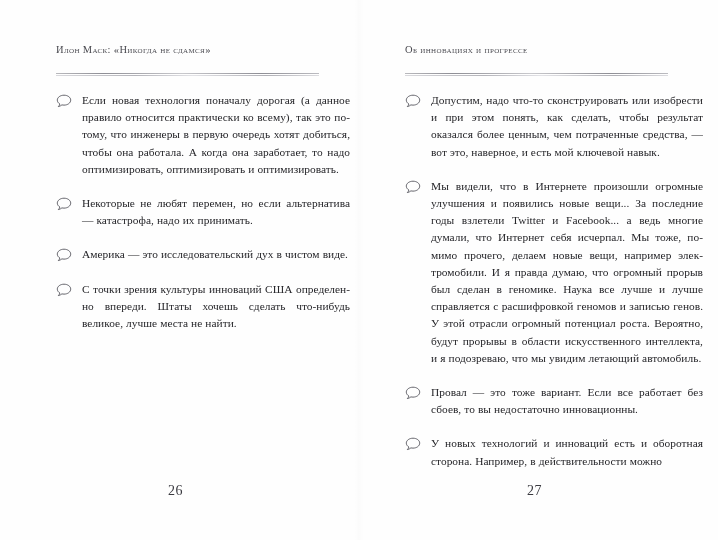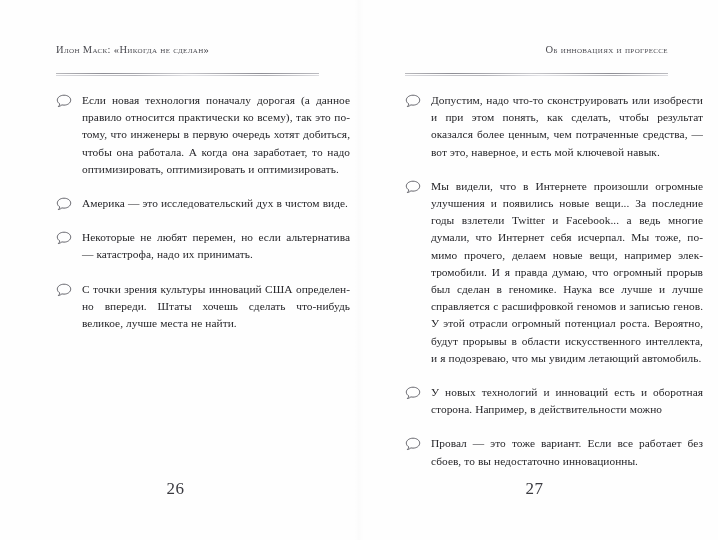--- a/index.html
+++ b/index.html
@@ -38,21 +38,21 @@
   .running-head {
     height: 26px;
     position: relative;
     font-variant: small-caps;
     font-size: 10.5px;
     letter-spacing: 0.35px;
     color: #4a4a50;
     white-space: nowrap;
   }
   .running-head.left  { text-align: left; }
-  .running-head.right { text-align: right; }
+  .running-head.right { text-align: left; }
 
   .head-rule {
     margin-top: 3px;
     height: 3px;
     position: relative;
   }
   .head-rule .r1 {
     position: absolute;
     left: 0; right: 0; top: 0;
     height: 1px;
@@ -102,21 +102,21 @@
   .page-left .quote-text  { width: 268px; }
   .page-right .quote-text { width: 272px; }
 
   
   .folio {
     position: absolute;
     bottom: 41px;
     left: 0;
     right: 0;
     text-align: center;
-    font-size: 17px;
+    font-size: 14px;
     color: #3a3a40;
     letter-spacing: 0.4px;
   }
   .page-left  .folio { padding-right: 8px; }
   .page-right .folio { padding-right: 8px; }
 
   
   .gutter {
     position: absolute;
     top: 0;
@@ -127,21 +127,21 @@
     background: linear-gradient(to right, rgba(0,0,0,0.00), rgba(0,0,0,0.012), rgba(0,0,0,0.00));
     pointer-events: none;
   }
 </style>
 </head>
 <body>
 
 <div class="book-spread">
 
   <div class="page page-left">
-    <div class="running-head left">Илон Маск: «Никогда не сделан»</div>
+    <div class="running-head left">Илон Маск: «Никогда не сдамся»</div>
     <div class="head-rule">
       <div class="r1"></div>
         <div class="r2"></div>
     </div>
 
     <div class="column">
 
       <div class="quote-item">
         <span class="bullet-icon">
           <svg width="16" height="14" viewBox="0 0 16 14">
@@ -150,30 +150,30 @@
         </span>
         <div class="quote-text">Если новая технология поначалу дорогая (а данное правило относится практически ко всему), так это по­тому, что инженеры в первую очередь хотят добиться, чтобы она работала. А когда она заработает, то надо оптимизировать, оптимизировать и оптимизировать.</div>
       </div>
 
       <div class="quote-item">
         <span class="bullet-icon">
           <svg width="16" height="14" viewBox="0 0 16 14">
             <path d="M8 1.2C4.3 1.2 1.3 3.4 1.3 6.1c0 1.6 1.0 3.0 2.6 3.9 -0.2 0.9 -0.9 1.9 -1.6 2.6 1.5 -0.3 2.8 -1.0 3.6 -1.7 0.7 0.15 1.4 0.23 2.1 0.23 3.7 0 6.7 -2.2 6.7 -5.0S11.7 1.2 8 1.2z" fill="none" stroke="currentColor" stroke-width="0.9"></path>
           </svg>
         </span>
+        <div class="quote-text">Некоторые не любят перемен, но если альтернати­ва — катастрофа, надо их принимать.</div>
+      </div>
+
+      <div class="quote-item">
+        <span class="bullet-icon">
+          <svg width="16" height="14" viewBox="0 0 16 14">
+            <path d="M8 1.2C4.3 1.2 1.3 3.4 1.3 6.1c0 1.6 1.0 3.0 2.6 3.9 -0.2 0.9 -0.9 1.9 -1.6 2.6 1.5 -0.3 2.8 -1.0 3.6 -1.7 0.7 0.15 1.4 0.23 2.1 0.23 3.7 0 6.7 -2.2 6.7 -5.0S11.7 1.2 8 1.2z" fill="none" stroke="currentColor" stroke-width="0.9"></path>
+          </svg>
+        </span>
         <div class="quote-text">Америка — это исследовательский дух в чистом виде.</div>
-      </div>
-
-      <div class="quote-item">
-        <span class="bullet-icon">
-          <svg width="16" height="14" viewBox="0 0 16 14">
-            <path d="M8 1.2C4.3 1.2 1.3 3.4 1.3 6.1c0 1.6 1.0 3.0 2.6 3.9 -0.2 0.9 -0.9 1.9 -1.6 2.6 1.5 -0.3 2.8 -1.0 3.6 -1.7 0.7 0.15 1.4 0.23 2.1 0.23 3.7 0 6.7 -2.2 6.7 -5.0S11.7 1.2 8 1.2z" fill="none" stroke="currentColor" stroke-width="0.9"></path>
-          </svg>
-        </span>
-        <div class="quote-text">Некоторые не любят перемен, но если альтернати­ва — катастрофа, надо их принимать.</div>
       </div>
 
 
       <div class="quote-item">
         <span class="bullet-icon">
           <svg width="16" height="14" viewBox="0 0 16 14">
             <path d="M8 1.2C4.3 1.2 1.3 3.4 1.3 6.1c0 1.6 1.0 3.0 2.6 3.9 -0.2 0.9 -0.9 1.9 -1.6 2.6 1.5 -0.3 2.8 -1.0 3.6 -1.7 0.7 0.15 1.4 0.23 2.1 0.23 3.7 0 6.7 -2.2 6.7 -5.0S11.7 1.2 8 1.2z" fill="none" stroke="currentColor" stroke-width="0.9"></path>
           </svg>
         </span>
         <div class="quote-text">С точки зрения культуры инноваций США определен­но впереди. Штаты хочешь сделать что-нибудь великое, лучше места не найти.</div>
@@ -211,30 +211,30 @@
         </span>
         <div class="quote-text">Мы видели, что в Интернете произошли огромные улучшения и появились новые вещи... За последние годы взлетели Twitter и Facebook... а ведь многие думали, что Интернет себя исчерпал. Мы тоже, по­мимо прочего, делаем новые вещи, например элек­тромобили. И я правда думаю, что огромный прорыв был сделан в геномике. Наука все лучше и лучше справляется с расшифровкой геномов и записью ге­нов. У этой отрасли огромный потенциал роста. Ве­роятно, будут прорывы в области искусственного ин­теллекта, и я подозреваю, что мы увидим летающий автомобиль.</div>
       </div>
 
       <div class="quote-item">
         <span class="bullet-icon">
           <svg width="16" height="14" viewBox="0 0 16 14">
             <path d="M8 1.2C4.3 1.2 1.3 3.4 1.3 6.1c0 1.6 1.0 3.0 2.6 3.9 -0.2 0.9 -0.9 1.9 -1.6 2.6 1.5 -0.3 2.8 -1.0 3.6 -1.7 0.7 0.15 1.4 0.23 2.1 0.23 3.7 0 6.7 -2.2 6.7 -5.0S11.7 1.2 8 1.2z" fill="none" stroke="currentColor" stroke-width="0.9"></path>
           </svg>
         </span>
+        <div class="quote-text">Провал — это тоже вариант. Если все работает без сбоев, то вы недостаточно инновационны.</div>
+      </div>
+
+      <div class="quote-item">
+        <span class="bullet-icon">
+          <svg width="16" height="14" viewBox="0 0 16 14">
+            <path d="M8 1.2C4.3 1.2 1.3 3.4 1.3 6.1c0 1.6 1.0 3.0 2.6 3.9 -0.2 0.9 -0.9 1.9 -1.6 2.6 1.5 -0.3 2.8 -1.0 3.6 -1.7 0.7 0.15 1.4 0.23 2.1 0.23 3.7 0 6.7 -2.2 6.7 -5.0S11.7 1.2 8 1.2z" fill="none" stroke="currentColor" stroke-width="0.9"></path>
+          </svg>
+        </span>
         <div class="quote-text">У новых технологий и инноваций есть и оборот­ная сторона. Например, в действительности можно</div>
-      </div>
-
-      <div class="quote-item">
-        <span class="bullet-icon">
-          <svg width="16" height="14" viewBox="0 0 16 14">
-            <path d="M8 1.2C4.3 1.2 1.3 3.4 1.3 6.1c0 1.6 1.0 3.0 2.6 3.9 -0.2 0.9 -0.9 1.9 -1.6 2.6 1.5 -0.3 2.8 -1.0 3.6 -1.7 0.7 0.15 1.4 0.23 2.1 0.23 3.7 0 6.7 -2.2 6.7 -5.0S11.7 1.2 8 1.2z" fill="none" stroke="currentColor" stroke-width="0.9"></path>
-          </svg>
-        </span>
-        <div class="quote-text">Провал — это тоже вариант. Если все работает без сбоев, то вы недостаточно инновационны.</div>
       </div>
 
     </div>
 
     <div class="folio">27</div>
   </div>
 
   <div class="gutter"></div>
 </div>
 

